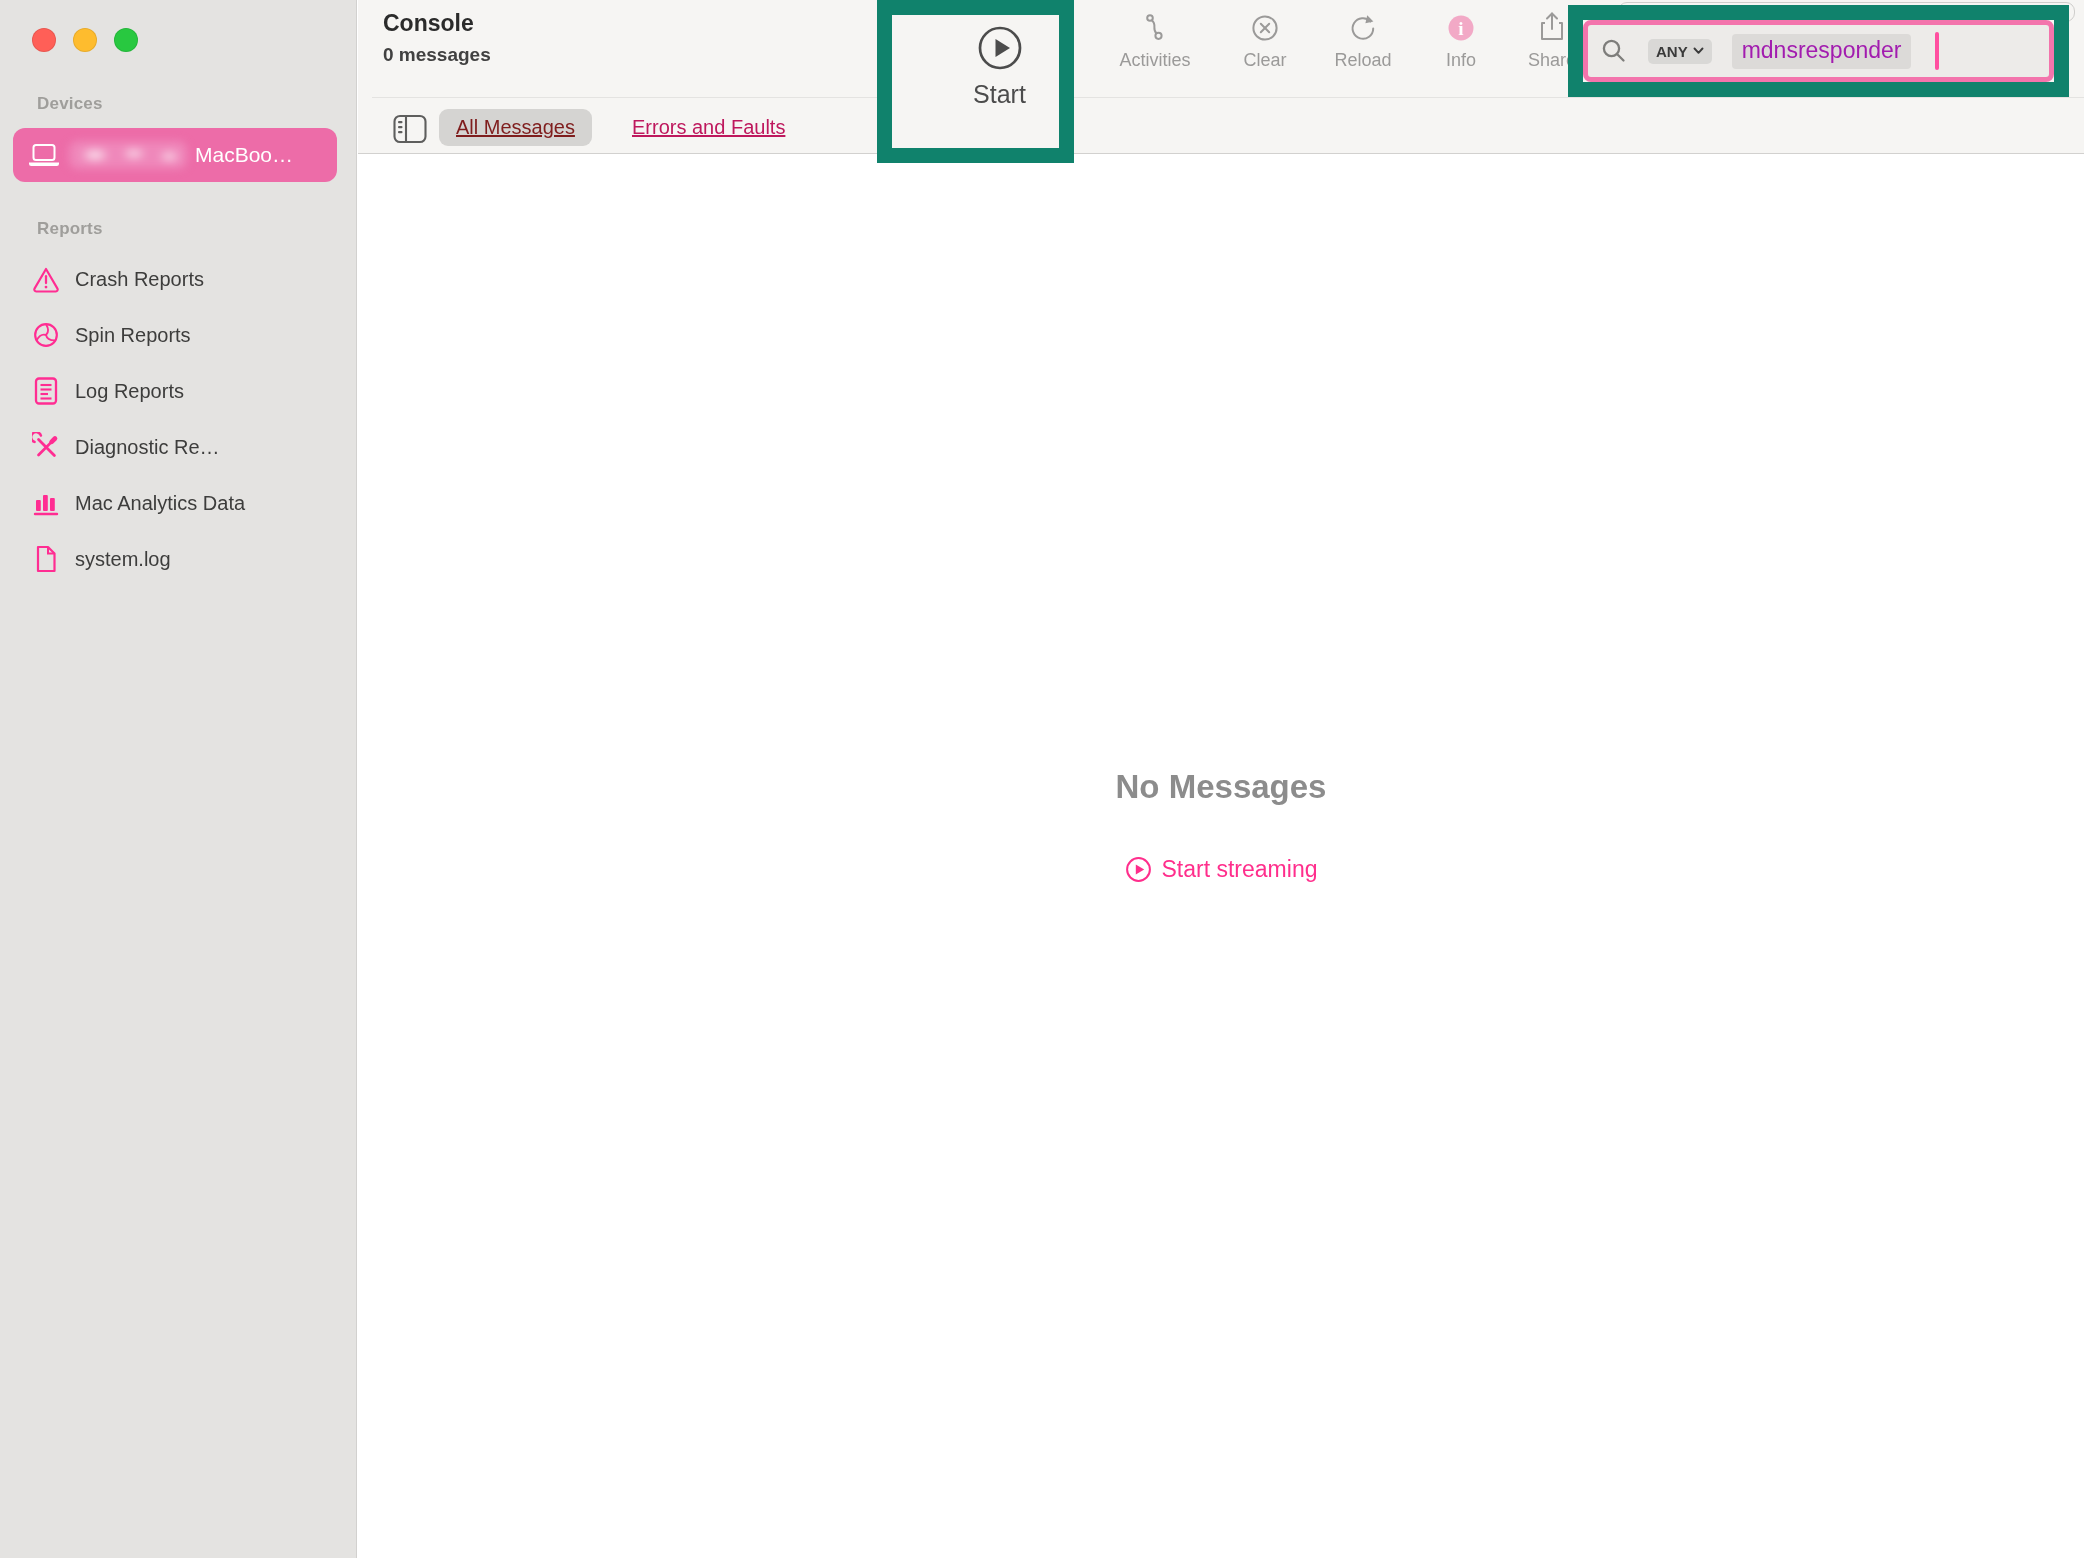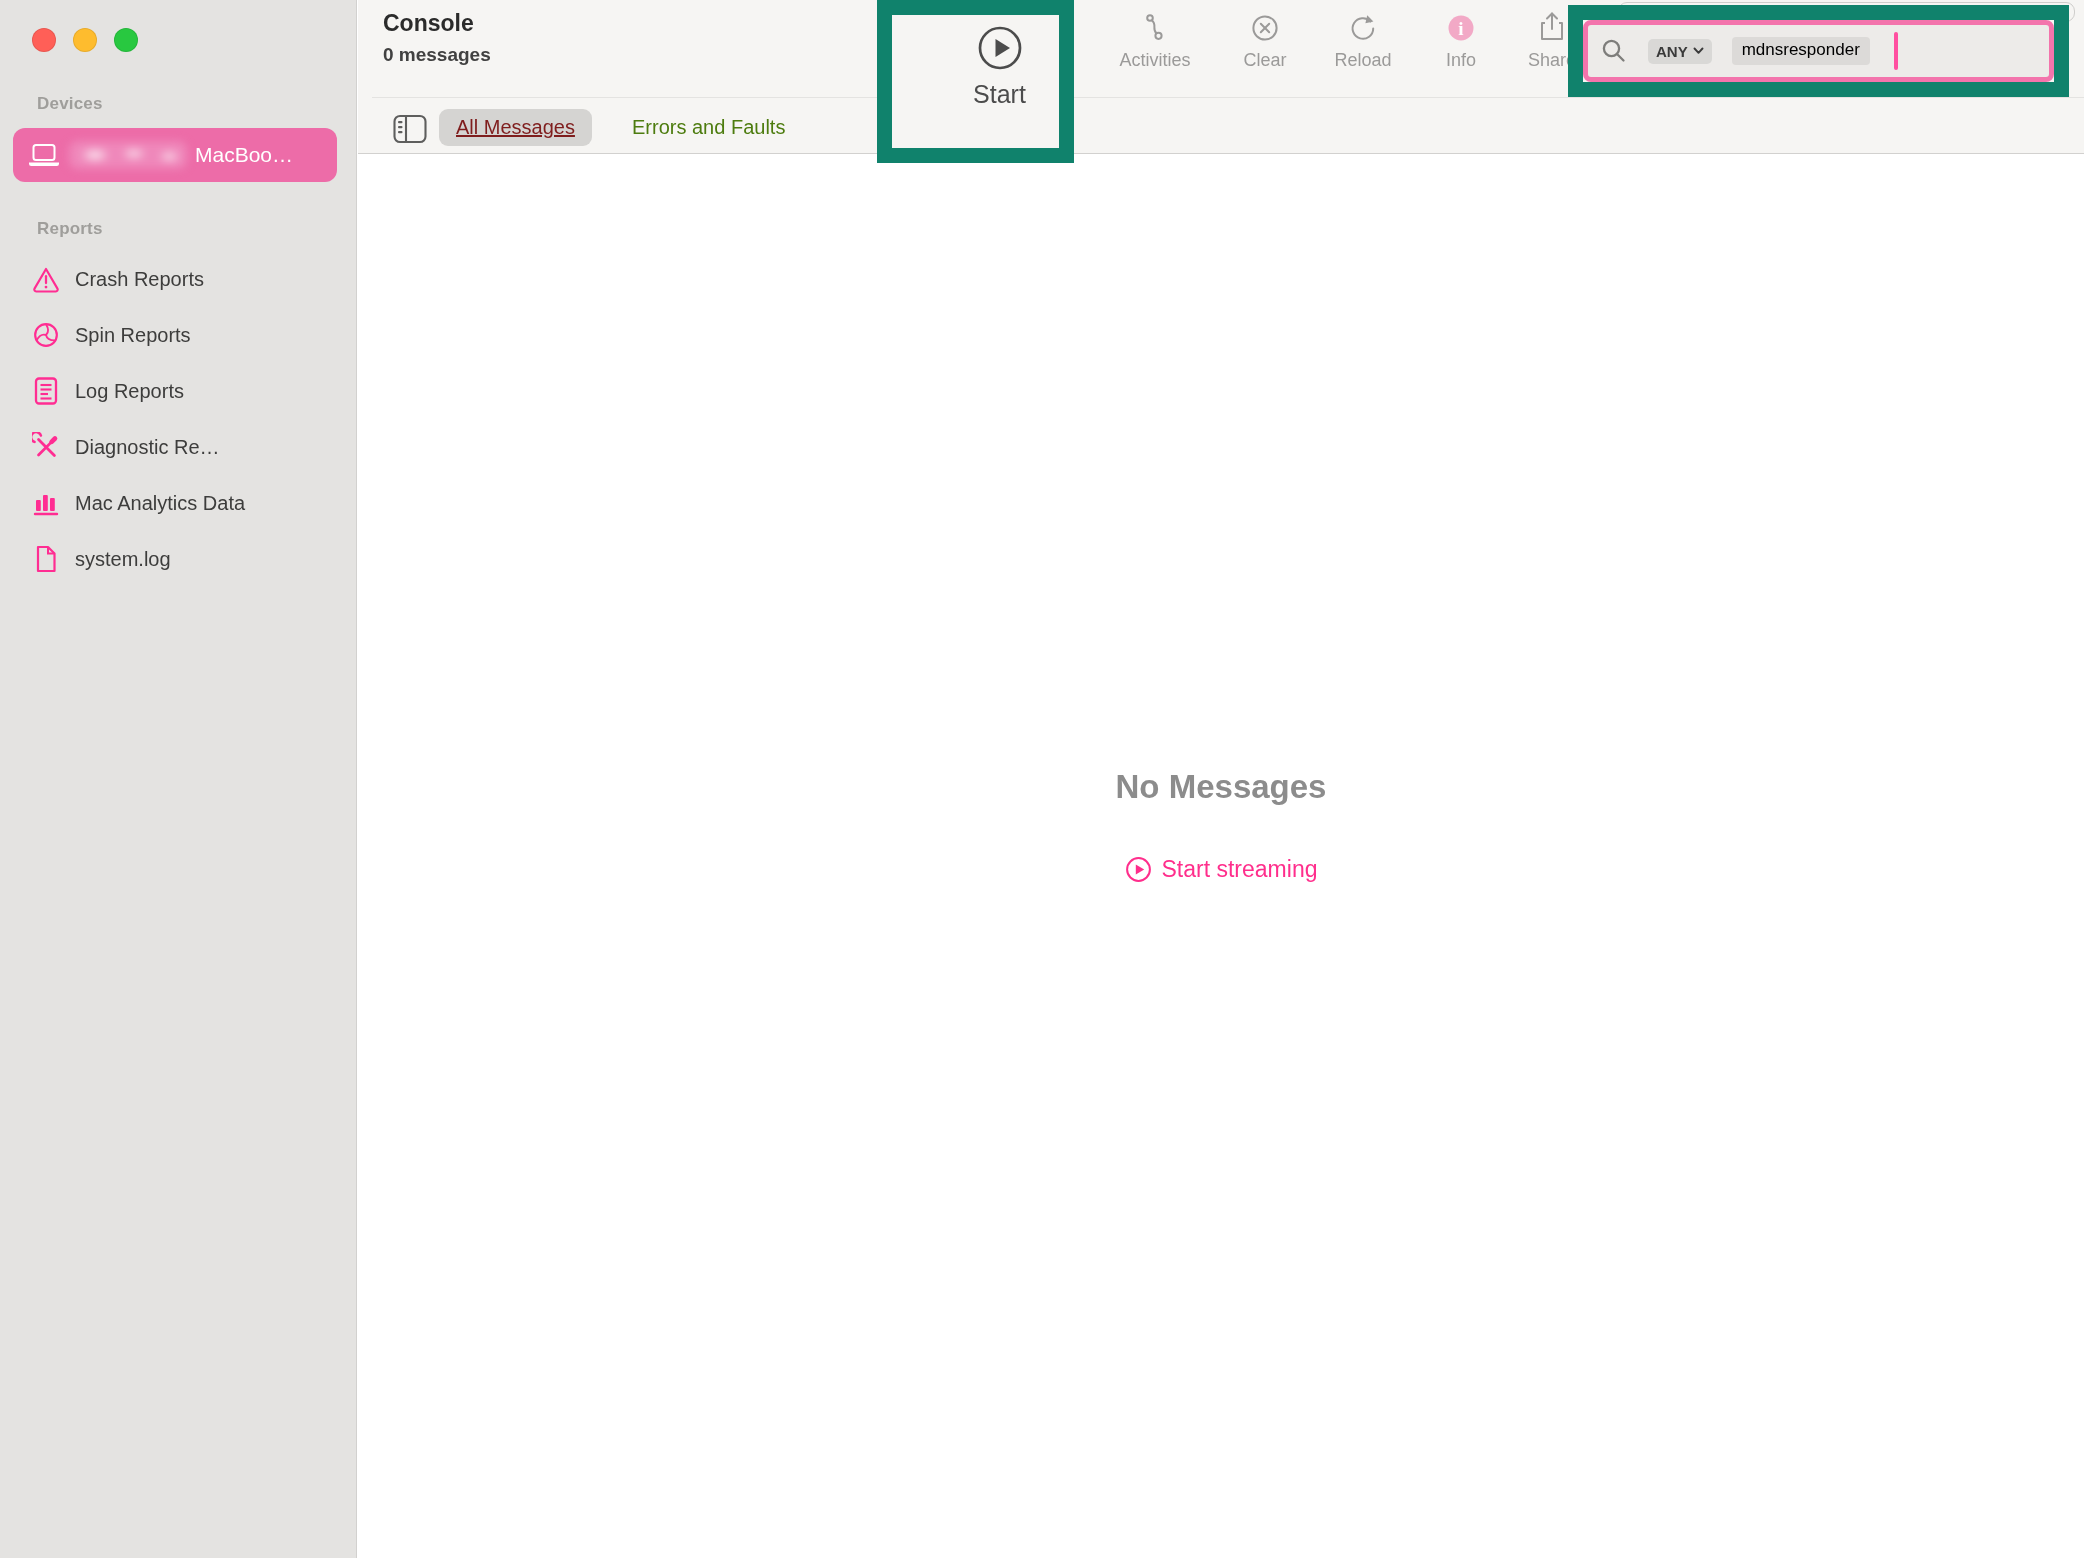--- a/index.html
+++ b/index.html
@@ -94,34 +94,34 @@
     border:5px solid #f374ac; border-radius:8px; background:#edebe9;
     display:flex; align-items:center; gap:20px; padding:0 12px; overflow:hidden;
   }
   .scope-token {
     display:flex; align-items:center; gap:5px;
     background:#d9d8d6; border-radius:5px; padding:4px 8px;
     font-size:15px; font-weight:600; color:#3a3a3a; flex:0 0 auto;
   }
   .term-token {
     background:#dcdad8; border-radius:4px; padding:3px 10px 5px 10px;
-    font-size:17px; font-weight:500; color:#000000; flex:0 0 auto; white-space:nowrap;
+    font-size:23px; font-weight:500; color:#a21caf; flex:0 0 auto; white-space:nowrap;
   }
   .caret { width:4px; height:38px; background:#ff4fa0; border-radius:2px; margin-left:4px; flex:0 0 auto; }
 
   
   .sidebar-toggle { position:absolute; left:34px; top:113px; width:36px; height:32px; cursor:default; }
   .seg-selected {
     position:absolute; left:81px; top:109px; height:37px; padding:0 17px;
     background:#d5d4d2; border-radius:9px; display:flex; align-items:center;
     font-size:20px; color:#7f1d1d;text-decoration:underline;
   }
   .seg-plain {
     position:absolute; left:274px; top:109px; height:37px; display:flex; align-items:center;
-    font-size:20px; color:#4d7c0f;
+    font-size:20px; color:#be185d;text-decoration:underline;
   }
 
   
   .empty { position:absolute; left:0; right:0; top:768px; text-align:center; }
   .empty-title { font-size:33px; font-weight:700; color:#8c8c8c; margin:0; }
   .empty-subtitle { font-size:21px; color:#828282; margin-top:21px; }
   .start-streaming {
     margin-top:50px; display:inline-flex; align-items:center; gap:10px;
     color:#ff2e8c; font-size:23px; cursor:pointer;
   }

